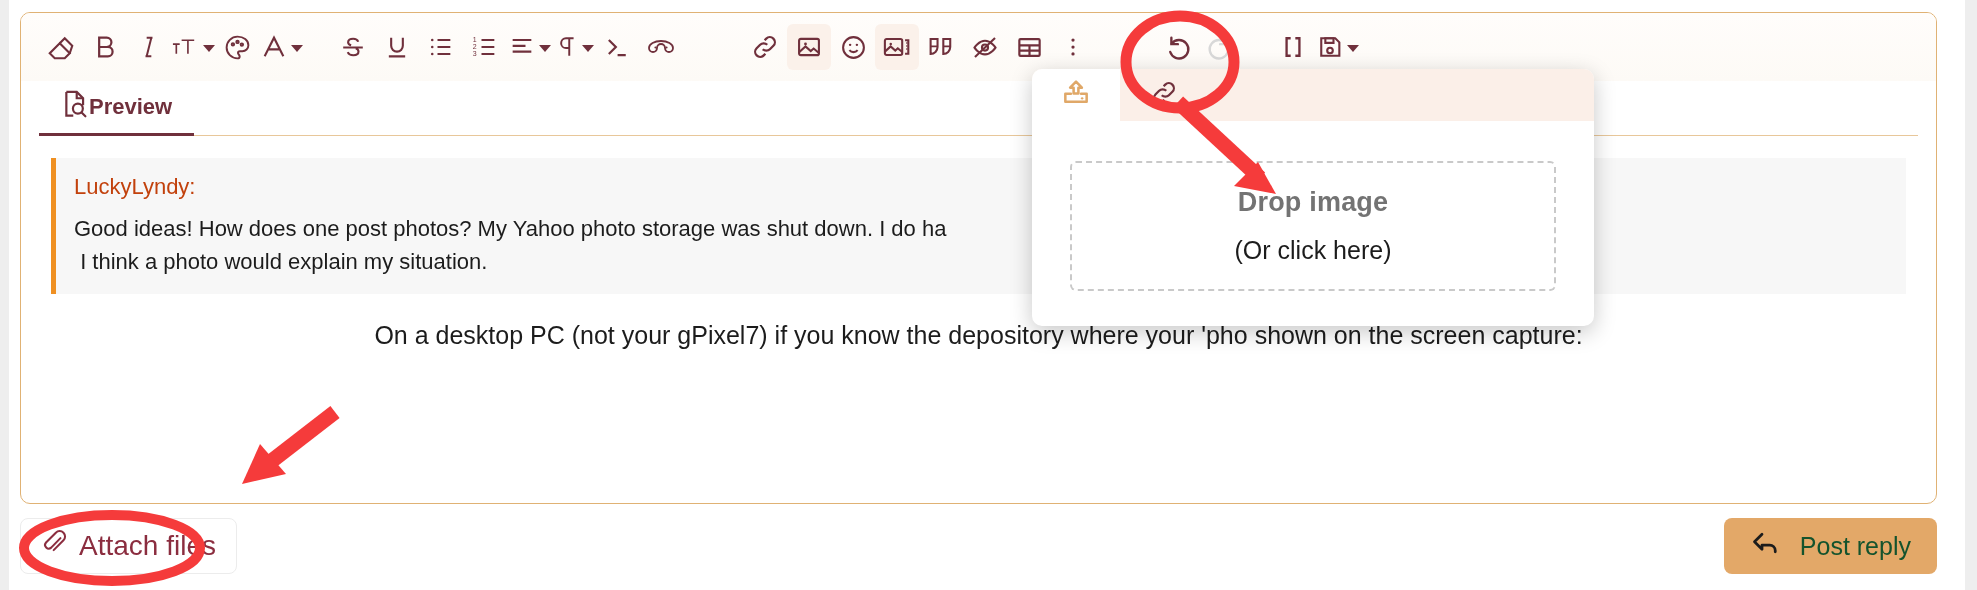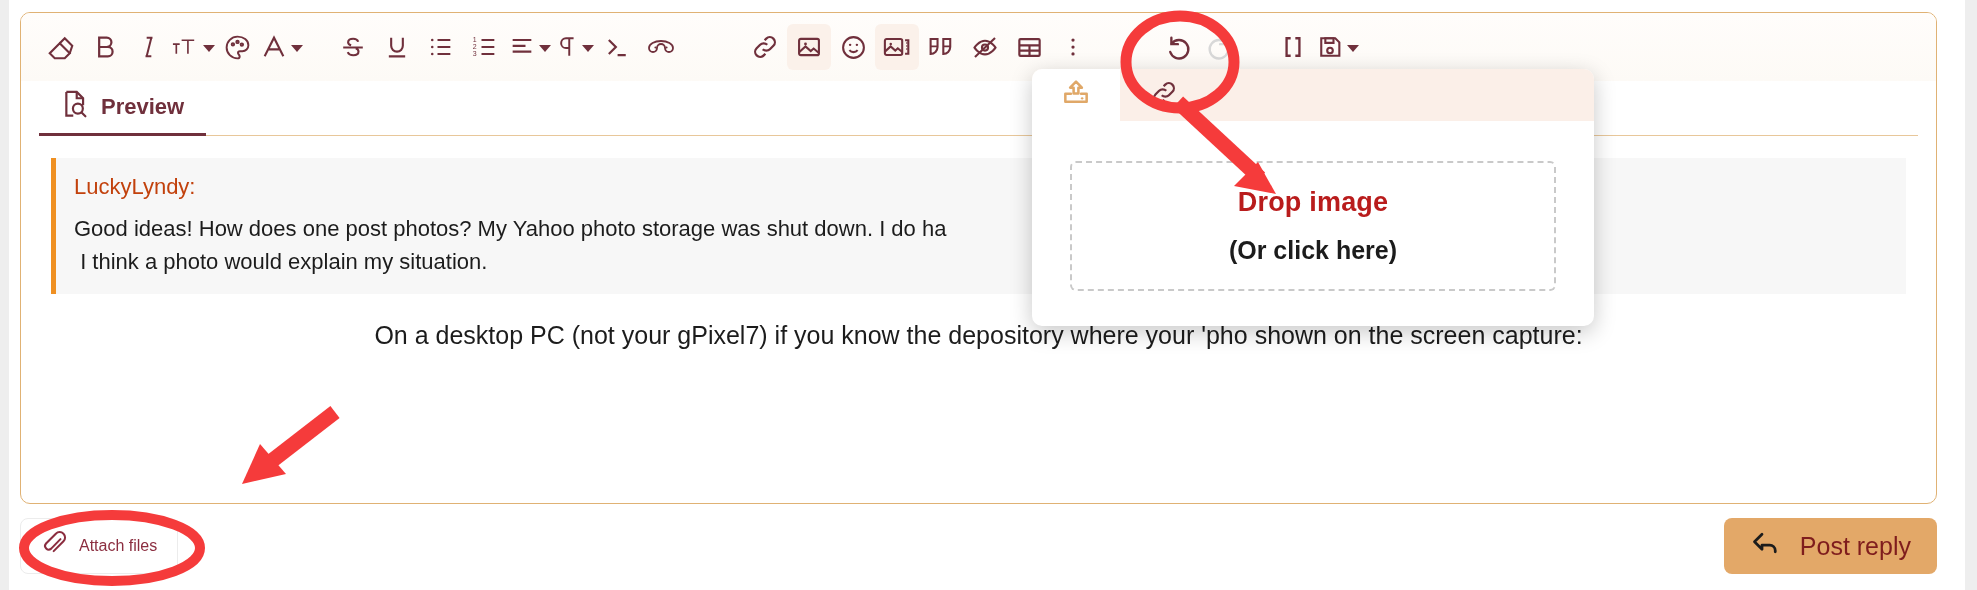--- a/index.html
+++ b/index.html
@@ -49,21 +49,21 @@
   .sp-28{width:28px;flex:none;}
   .sp-60{width:60px;flex:none;}
 
   
   .tabrow{
     position:relative;height:54px;margin:0 18px;
     border-bottom:1px solid #e8c79a;
     display:flex;align-items:flex-end;
   }
   .tab{
-    display:flex;align-items:center;gap:12px;
+    display:flex;align-items:center;
     height:52px;padding:0 22px 0 22px;
     color:#70303c;font-size:22px;font-weight:bold;
     border-bottom:3px solid #70303c;margin-bottom:-1px;
   }
 
   
   .body-area{position:relative;padding:22px 30px 0 30px;}
   .quote{
     position:relative;background:#f7f7f7;border-left:5px solid #ef9022;
     padding:14px 18px 16px 18px;
@@ -73,28 +73,28 @@
   .para{
     color:#1c1c1c;font-size:25px;line-height:39px;margin-top:22px;text-align:center;
   }
 
   
   .attach-btn{
     position:absolute;left:20px;top:518px;
     display:flex;align-items:center;gap:12px;
     height:54px;padding:0 20px;
     border:1px solid #ececec;border-radius:8px;background:#ffffff;
-    color:#8b2d3f;font-size:16px;
+    color:#8b2d3f;font-size:28px;
   }
   .post-btn{
     position:absolute;right:40px;top:518px;
     display:flex;align-items:center;gap:16px;
     height:56px;padding:0 26px;
     background:#e3a868;border-radius:8px;
-    color:#7f1d1d;font-size:25px;
+    color:#14532d;font-size:25px;
   }
 
   
   .popup{
     position:absolute;left:1032px;top:69px;width:562px;height:257px;
     background:#ffffff;border-radius:10px;
     box-shadow:0 6px 22px rgba(0,0,0,.22);
     overflow:hidden;
   }
   .popup-tabs{display:flex;height:52px;background:#fbefe8;}
@@ -102,22 +102,22 @@
     width:88px;height:52px;display:flex;align-items:center;justify-content:center;
   }
   .ptab.sel{background:#ffffff;color:#e0a868;}
   .ptab.unsel{color:#70303c;}
   .dropzone{
     position:absolute;left:38px;top:92px;width:486px;height:130px;
     border:2px dashed #c9c9c9;border-radius:6px;
     display:flex;flex-direction:column;align-items:center;justify-content:center;
     box-sizing:border-box;
   }
-  .dz-title{font-size:27px;font-weight:bold;color:#b91c1c;letter-spacing:.2px;}
-  .dz-sub{font-size:25px;color:#1c1c1c;margin-top:18px;font-weight:bold;}
+  .dz-title{font-size:27px;font-weight:bold;color:#737373;letter-spacing:.2px;}
+  .dz-sub{font-size:25px;color:#1c1c1c;margin-top:18px;}
 
   
   .ann{position:absolute;pointer-events:none;}
   .ann svg{display:block;overflow:visible;}
 </style>
 </head>
 <body>
 
 <div class="page">
   <div class="gutter-l"></div>

